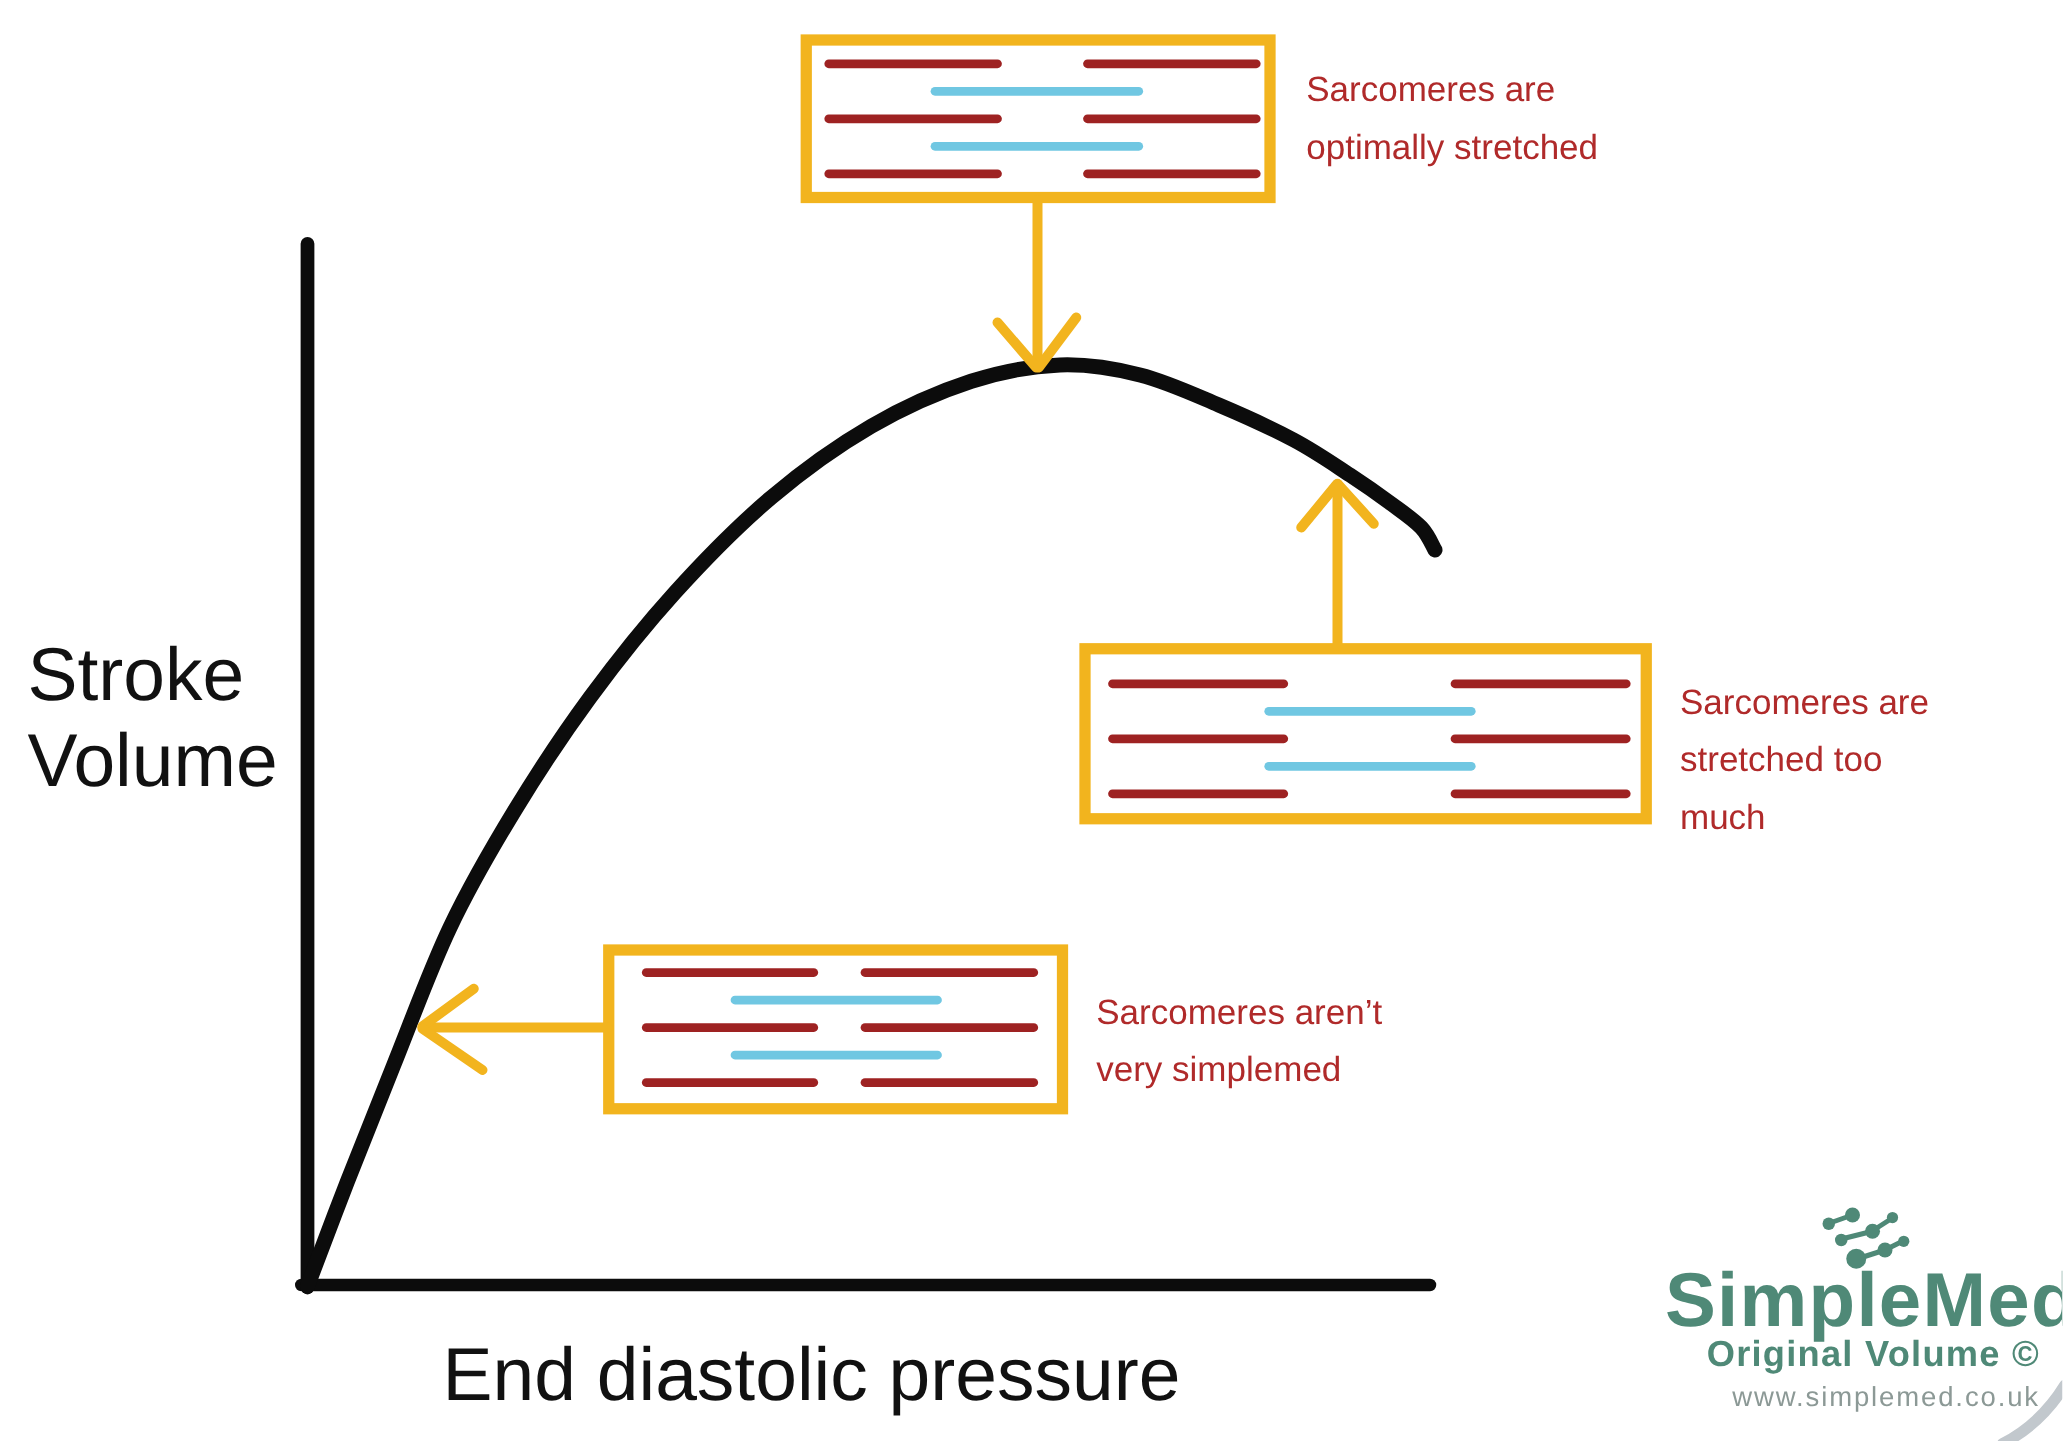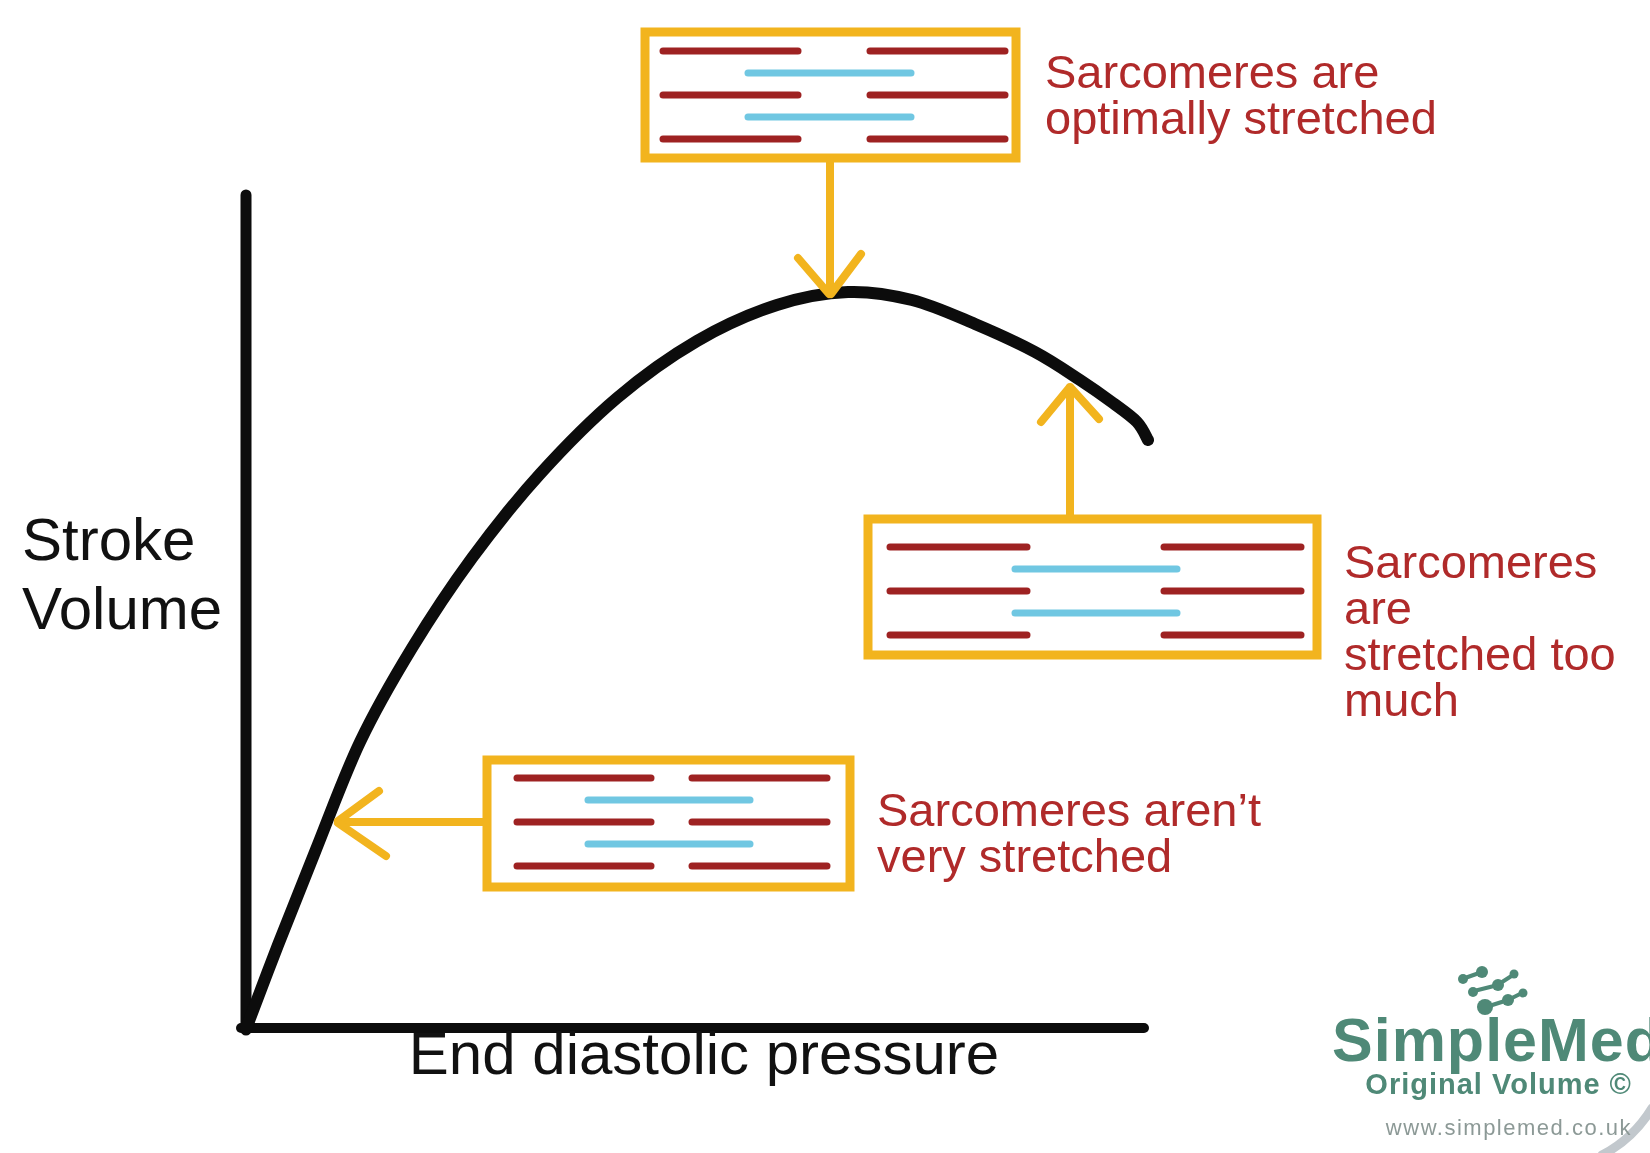--- a/index.html
+++ b/index.html
@@ -7,37 +7,37 @@
     --blue:#70c7e2; --teal:#4f8977; --url_gray:#8c9996; --corner_gray:#c2c8cd;
   }
   html,body{margin:0;padding:0;background:#fff;}
   .canvas{
     position:relative; width:1650px; height:1153px; overflow:hidden; background:#fff;
     font-family:"Liberation Sans", sans-serif;
   }
   #fig{position:absolute; left:0; top:0; width:1650px; height:1153px;}
   .axis-label{position:absolute; color:#111; font-size:60px; white-space:pre-line;}
   .axis-label.y{left:22px; top:505px; line-height:69px;}
-  .axis-label.x{left:354px; top:1024px; width:700px; line-height:60px; text-align:center;}
+  .axis-label.x{left:354px; top:1070px; width:700px; line-height:60px; text-align:left;}
   .ann{
-    position:absolute; color:var(--red_text); font-size:47px; line-height:46px;
+    position:absolute; color:var(--red_text); font-size:28px; line-height:46px;
     white-space:pre-line;
   }
   .logo{position:absolute; right:18px; top:962px; width:300px; text-align:right;}
   .logo .mol{position:absolute; right:100px; top:0; width:82px; height:58px;}
   .logo .brand{
     padding-top:55px; font-size:61px; line-height:47px; font-weight:bold;
     color:var(--teal); letter-spacing:1px;
   }
   .logo .caption{
     margin-top:6px; font-size:29px; line-height:29px; font-weight:bold;
     color:var(--teal); letter-spacing:1px;
   }
   .logo .url{
-    margin-top:18px; font-size:22px; line-height:22px; color:var(--url_gray);
+    margin-top:8px; font-size:22px; line-height:22px; color:var(--url_gray);
     letter-spacing:1.5px;
   }
 </style>
 </head>
 <body>
 
 <div class="canvas">
 
   <svg id="fig" viewBox="0 0 1650 1153">
       <g>
@@ -99,21 +99,21 @@
   <div class="axis-label y">Stroke
 Volume</div>
   <div class="axis-label x">End diastolic pressure</div>
 
   <div class="ann" style="left:1045px; top:49px">Sarcomeres are
 optimally stretched</div>
   <div class="ann" style="left:1344px; top:539px">Sarcomeres are
 stretched too
 much</div>
   <div class="ann" style="left:877px; top:787px">Sarcomeres aren’t
-very stretched</div>
+very simplemed</div>
 
   <div class="logo">
     <svg class="mol" viewBox="0 0 80 58">
       <g fill="none" stroke="var(--teal)" stroke-width="4" stroke-linecap="round">
         <line x1="14" y1="16" x2="31" y2="10"></line>
         <line x1="23" y1="29" x2="47" y2="23"></line>
         <line x1="35" y1="45" x2="57" y2="38"></line>
         <line x1="48" y1="22" x2="62" y2="13"></line>
         <line x1="57" y1="38" x2="71" y2="31"></line>
       </g>

